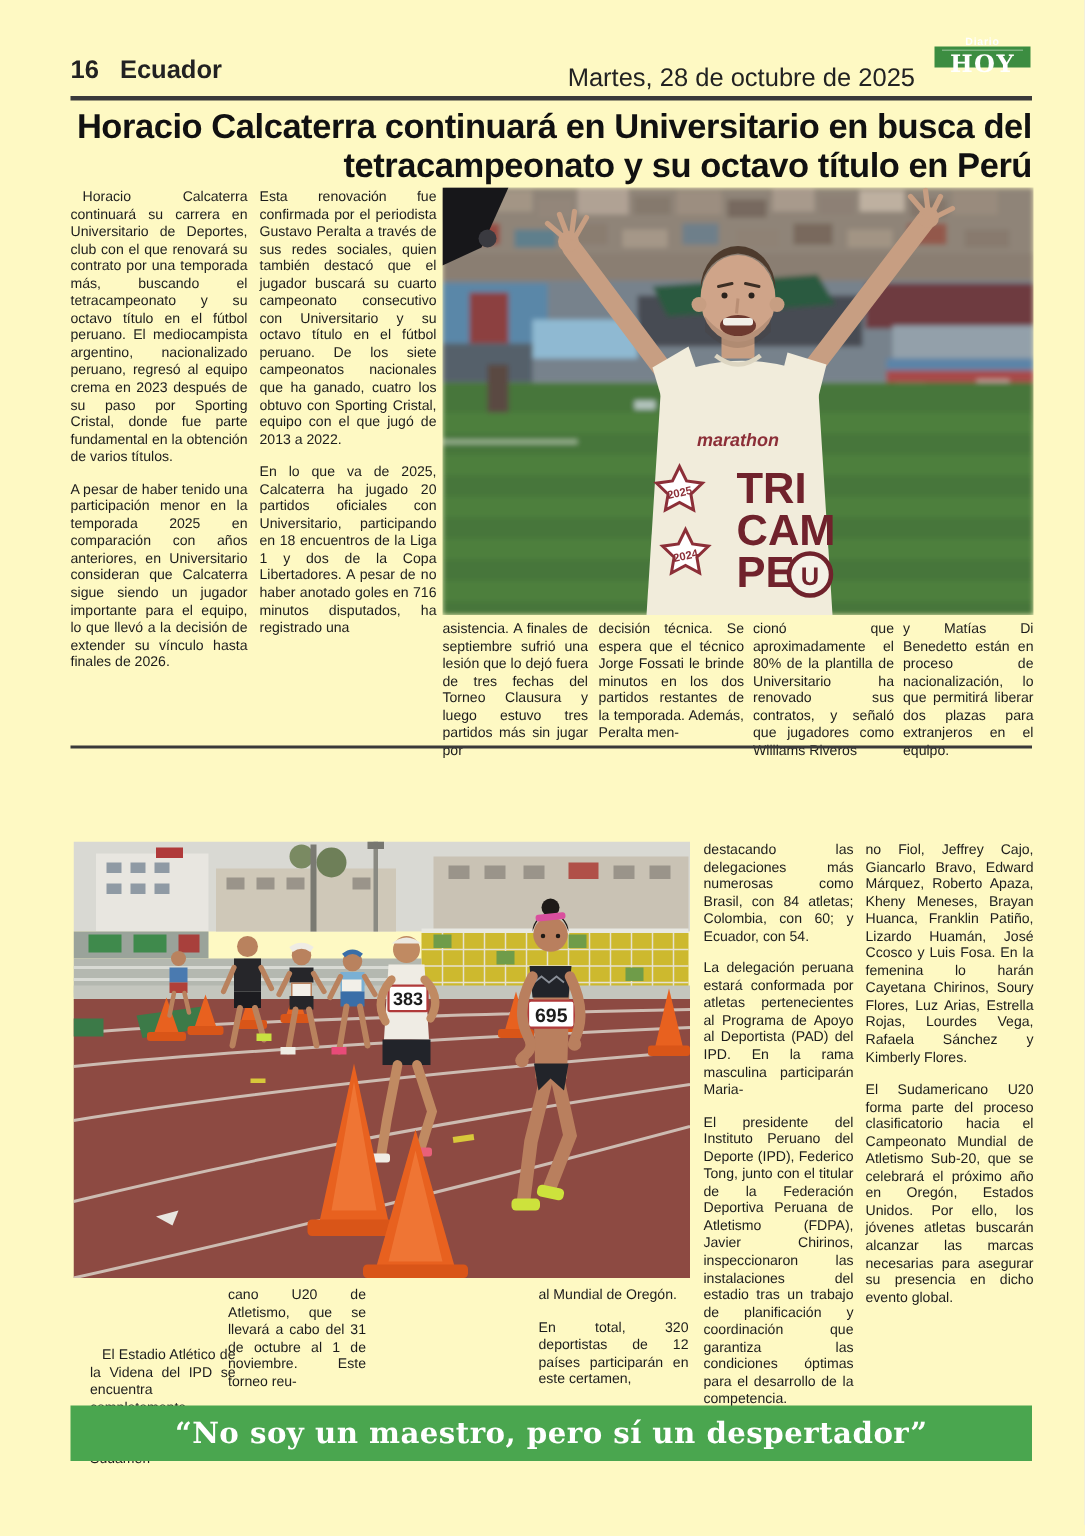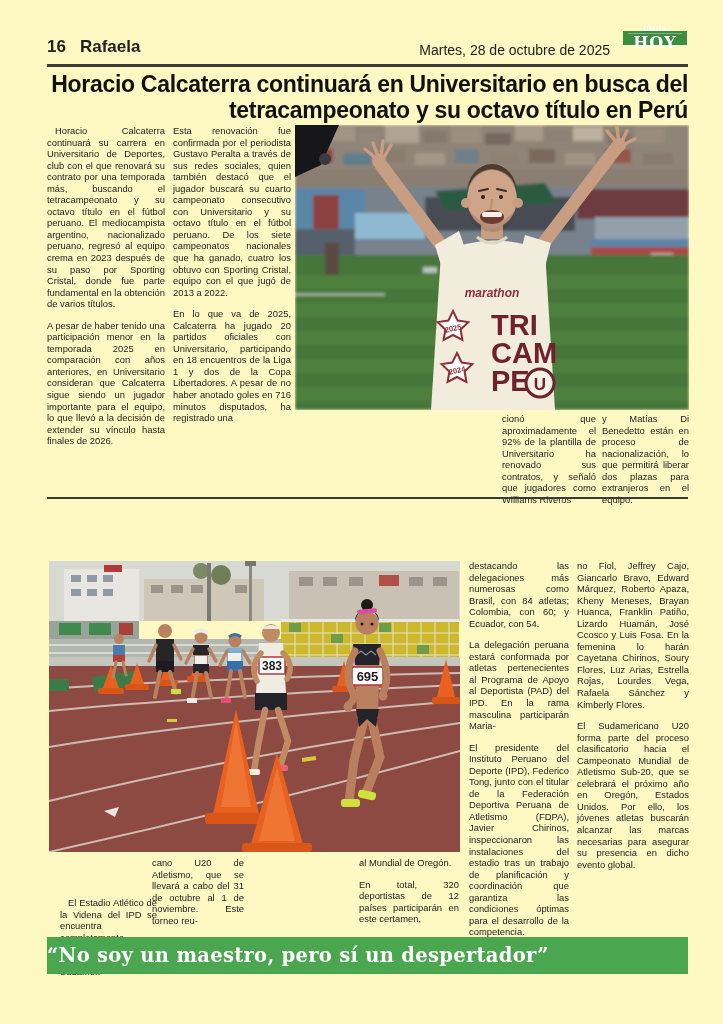--- a/index.html
+++ b/index.html
@@ -1,47 +1,47 @@
 <!DOCTYPE html>
 <html><head>
 <meta charset="utf-8">
 <style>
   html,body{margin:0;padding:0;background:#e9e9e9;}
   #page{position:relative;width:723px;height:1024px;background:#fef9c3;overflow:hidden;
         font-family:"Liberation Sans", sans-serif;color:#1e1e1e;}
   .abs{position:absolute;}
   
   .kicker{font-weight:bold;font-size:17px;color:#222;display:flex;gap:14px;align-items:baseline;}
-  .dateline{font-size:14px;color:#222;}
+  .dateline{font-size:17px;color:#222;}
   .logo{width:64px;height:14px;background:#3c8d41;color:#fff;text-align:center;
         display:flex;flex-direction:column;justify-content:center;line-height:1;}
   .logo .l-top{font-size:7px;font-weight:bold;letter-spacing:.5px;border-bottom:1px solid #ffffff55;padding-bottom:1px;margin:0 5px 1px;}
   .logo .l-main{font-family:"DejaVu Serif", serif;font-weight:bold;font-size:16px;letter-spacing:1px;}
   .rule{background:#3a3a3a;}
   h1{margin:0;font-size:23px;line-height:1.12;text-align:center;font-weight:bold;color:#111;
      letter-spacing:-0.3px;}
   
   .col{font-size:9.4px;line-height:11.55px;text-align:justify;color:#1c1c1c;}
   .col p{margin:0 0 10px 0;}
   .col p:last-child{margin-bottom:0;}
   .ind{text-indent:8px;}
   
   .photo{display:block;}
   
-  .banner{background:#4aa64f;color:#ffffff;display:flex;align-items:center;
+  .banner{background:#4aa64f;color:#ffffff;display:flex;align-items:center;justify-content:center;
           font-family:"DejaVu Serif", serif;font-weight:bold;font-size:19.5px;letter-spacing:.3px;}
 </style>
 </head>
 <body>
 
 <div id="page">
 
   <div class="abs kicker" style="left:47px;top:37px;">
     <span>16</span>
-    <span>Rafaela</span>
+    <span>Ecuador</span>
   </div>
   <div class="abs dateline" style="right:113px;top:42px;">Martes, 28 de octubre de 2025</div>
   <div class="abs logo" style="left:623px;top:31px;">
     <span class="l-top">Diario</span>
     <span class="l-main">HOY</span>
   </div>
   <div class="abs rule" style="left:47px;top:64px;width:641px;height:3px;"></div>
 
   <h1 class="abs" style="left:47px;top:72px;width:641px;text-align:right;">Horacio Calcaterra continuará en Universitario en busca del tetracampeonato y su octavo título en Perú</h1>
 
@@ -149,22 +149,28 @@
       <path d="M162,228 l4.7,9.6 10.6,1.5 -7.7,7.4 1.8,10.5 -9.4,-5 -9.4,5 1.8,-10.5 -7.7,-7.4 10.6,-1.5 Z" fill="#ffffff" stroke="#8c2f38" stroke-width="2"></path>
       <text x="162" y="248" text-anchor="middle" font-size="7.5" font-weight="bold" fill="#8c2f38" transform="rotate(-12 162 245)">2024</text>
       <text x="196" y="210" font-family="Liberation Sans, sans-serif" font-weight="bold" font-size="29" fill="#70222c">TRI</text>
       <text x="196" y="238" font-family="Liberation Sans, sans-serif" font-weight="bold" font-size="29" fill="#70222c">CAM</text>
       <text x="196" y="266" font-family="Liberation Sans, sans-serif" font-weight="bold" font-size="29" fill="#70222c">PE</text>
       <circle cx="245" cy="258" r="14" fill="#f4f1e6" stroke="#70222c" stroke-width="3"></circle>
       <text x="245" y="265" text-anchor="middle" font-family="Liberation Sans, sans-serif" font-weight="bold" font-size="17" fill="#70222c">U</text>
     </g>
   </svg>
 
+  <div class="abs col" style="left:295px;top:413px;width:97px;height:80px;">
+    <p>asistencia. A finales de septiembre sufrió una lesión que lo dejó fuera de tres fechas del Torneo Clausura y luego estuvo tres partidos más sin jugar por</p>
+  </div>
+  <div class="abs col" style="left:399px;top:413px;width:97px;height:80px;">
+    <p>decisión técnica. Se espera que el técnico Jorge Fossati le brinde minutos en los dos partidos restantes de la temporada. Además, Peralta men-</p>
+  </div>
   <div class="abs col" style="left:502px;top:413px;width:94px;height:80px;">
-    <p>cionó que aproximadamente el 92% de la plantilla de Universitario ha renovado sus contratos, y señaló que jugadores como Williams Riveros</p>
+    <p>cionó que aproximadamente el 80% de la plantilla de Universitario ha renovado sus contratos, y señaló que jugadores como Williams Riveros</p>
   </div>
   <div class="abs col" style="left:602px;top:413px;width:87px;height:80px;">
     <p>y Matías Di Benedetto están en proceso de nacionalización, lo que permitirá liberar dos plazas para extranjeros en el equipo.</p>
   </div>
 
   <div class="abs rule" style="left:47px;top:497px;width:641px;height:2px;"></div>
 
 
   <svg class="abs photo" style="left:49px;top:561px;" width="411" height="291" viewBox="0 0 411 291">
 

